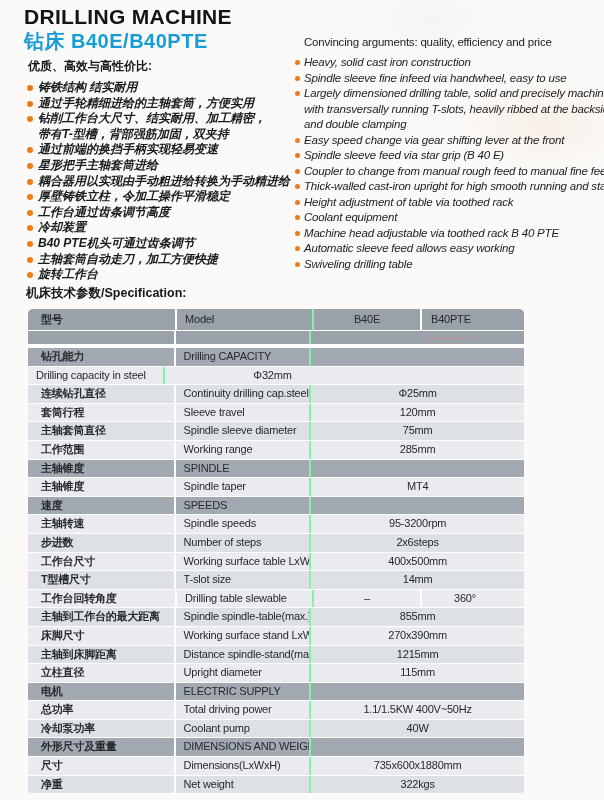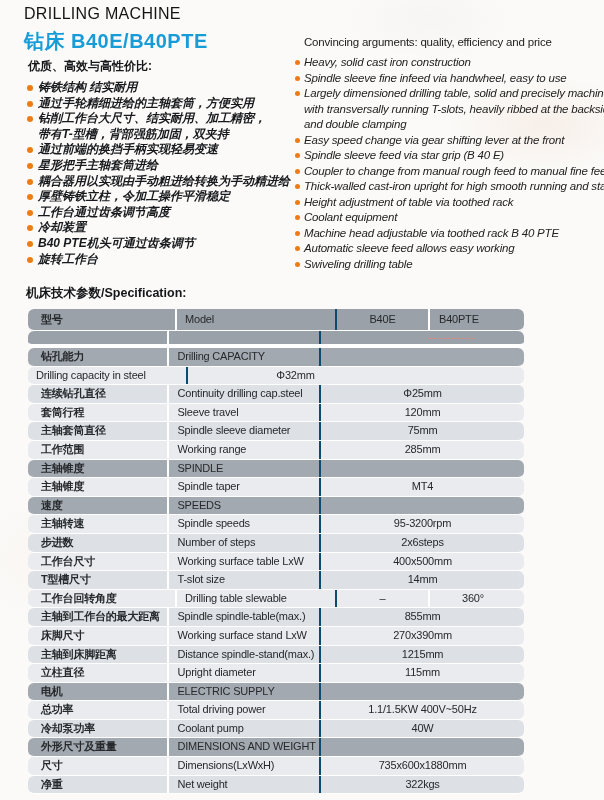--- a/index.html
+++ b/index.html
@@ -5,45 +5,45 @@
   html,body{margin:0;padding:0;}
   body{
     width:604px;height:800px;overflow:hidden;position:relative;
     font-family:"Liberation Sans","DejaVu Sans",sans-serif;
     background:
       radial-gradient(140px 70px at 545px 125px, rgba(244,230,220,.55), transparent 70%),
       radial-gradient(160px 90px at 80px 560px, rgba(246,236,230,.45), transparent 70%),
       radial-gradient(120px 60px at 430px 20px, rgba(240,240,238,.5), transparent 70%),
       #fbfaf8;
   }
-  .title-en{position:absolute;left:24px;top:5px;font-size:16px;font-weight:normal;color:#141414;letter-spacing:.3px;}
+  .title-en{position:absolute;left:24px;top:5px;font-size:21px;font-weight:bold;color:#141414;letter-spacing:.3px;}
   .title-cn{position:absolute;left:24px;top:28px;font-size:20px;font-weight:bold;color:#189cd8;letter-spacing:.5px;}
 
   .left-col{position:absolute;left:26px;top:58px;width:272px;}
   .right-col{position:absolute;left:294px;top:36px;right:0;overflow:hidden;}
   .col-heading{font-size:12px;font-weight:bold;color:#15171a;margin:0 0 5px 2px;white-space:nowrap;}
   .right-col .col-heading{font-weight:normal;font-size:11.5px;color:#222;margin:0 0 7px 10px;letter-spacing:-.2px;}
   ul.feature-list{list-style:none;margin:0;padding:0;}
   .fline{display:flex;align-items:flex-start;line-height:15.6px;white-space:nowrap;font-style:italic;}
   .right-col .fline{line-height:15.5px;}
   .dot{width:6px;height:6px;border-radius:50%;background:#ee7c16;margin:5px 5px 0 1px;flex:0 0 6px;}
   .right-col .dot{width:5px;height:5px;flex:0 0 5px;margin:5px 4px 0 1px;}
   .cont{padding-left:12px;}
   .right-col .cont{padding-left:10px;}
   .ftext{font-size:12px;font-weight:bold;color:#17191c;}
   .right-col .ftext{font-weight:normal;font-size:11.5px;letter-spacing:-.2px;color:#222;}
 
   .spec-label{position:absolute;left:26px;top:285px;font-size:12.5px;font-weight:bold;color:#141619;}
 
   .spec-table{position:absolute;left:28px;top:309px;width:496px;border-radius:5px;overflow:hidden;}
-  .trow{display:flex;border-bottom:1px solid #fff;border-radius:6px;}
+  .trow{display:flex;border-bottom:1px solid #fff;}
   .cell{box-sizing:border-box;font-size:11px;letter-spacing:-.2px;color:#26292c;white-space:nowrap;overflow:hidden;line-height:17.6px;height:17.6px;}
   .c1{width:149px;border-right:2px solid #fff;padding-left:13px;}
-  .c2{width:160px;border-right:2px solid #0c4a6e;padding-left:8px;}
-  .c3{width:93px;border-right:2px solid #fff;}
+  .c2{width:137px;border-right:2px solid #86efac;padding-left:8px;}
+  .c3{width:108px;border-right:2px solid #fff;}
   .c4{width:86px;padding-left:9px;}
   .cspan{width:215px;}
   .center{text-align:center;padding-left:0;}
   .cn{font-weight:bold;}
   .thead{height:21px;background:#9aa1a8;}
   .thead .cell{height:21px;line-height:21px;}
   .thead2{height:13px;background:#9aa1a8;border-bottom:4px solid #fff;position:relative;}
   .thead2 .cell{height:13px;}
   .section{height:17.6px;background:#a3a9b0;align-items:center;}
   .data{height:17.6px;}
@@ -119,20 +119,26 @@
       </li>
       <li>
         <div class="fline">
           <span class="dot"></span>
           <span class="ftext">B40 PTE机头可通过齿条调节</span>
         </div>
       </li>
       <li>
         <div class="fline">
           <span class="dot"></span>
+          <span class="ftext">主轴套筒自动走刀，加工方便快捷</span>
+        </div>
+      </li>
+      <li>
+        <div class="fline">
+          <span class="dot"></span>
           <span class="ftext">旋转工作台</span>
         </div>
       </li>
     </ul>
 </section>
 
 <section class="right-col">
   <div class="col-heading">Convincing arguments: quality, efficiency and price</div>
   <ul class="feature-list" id="right-list">
       <li>

